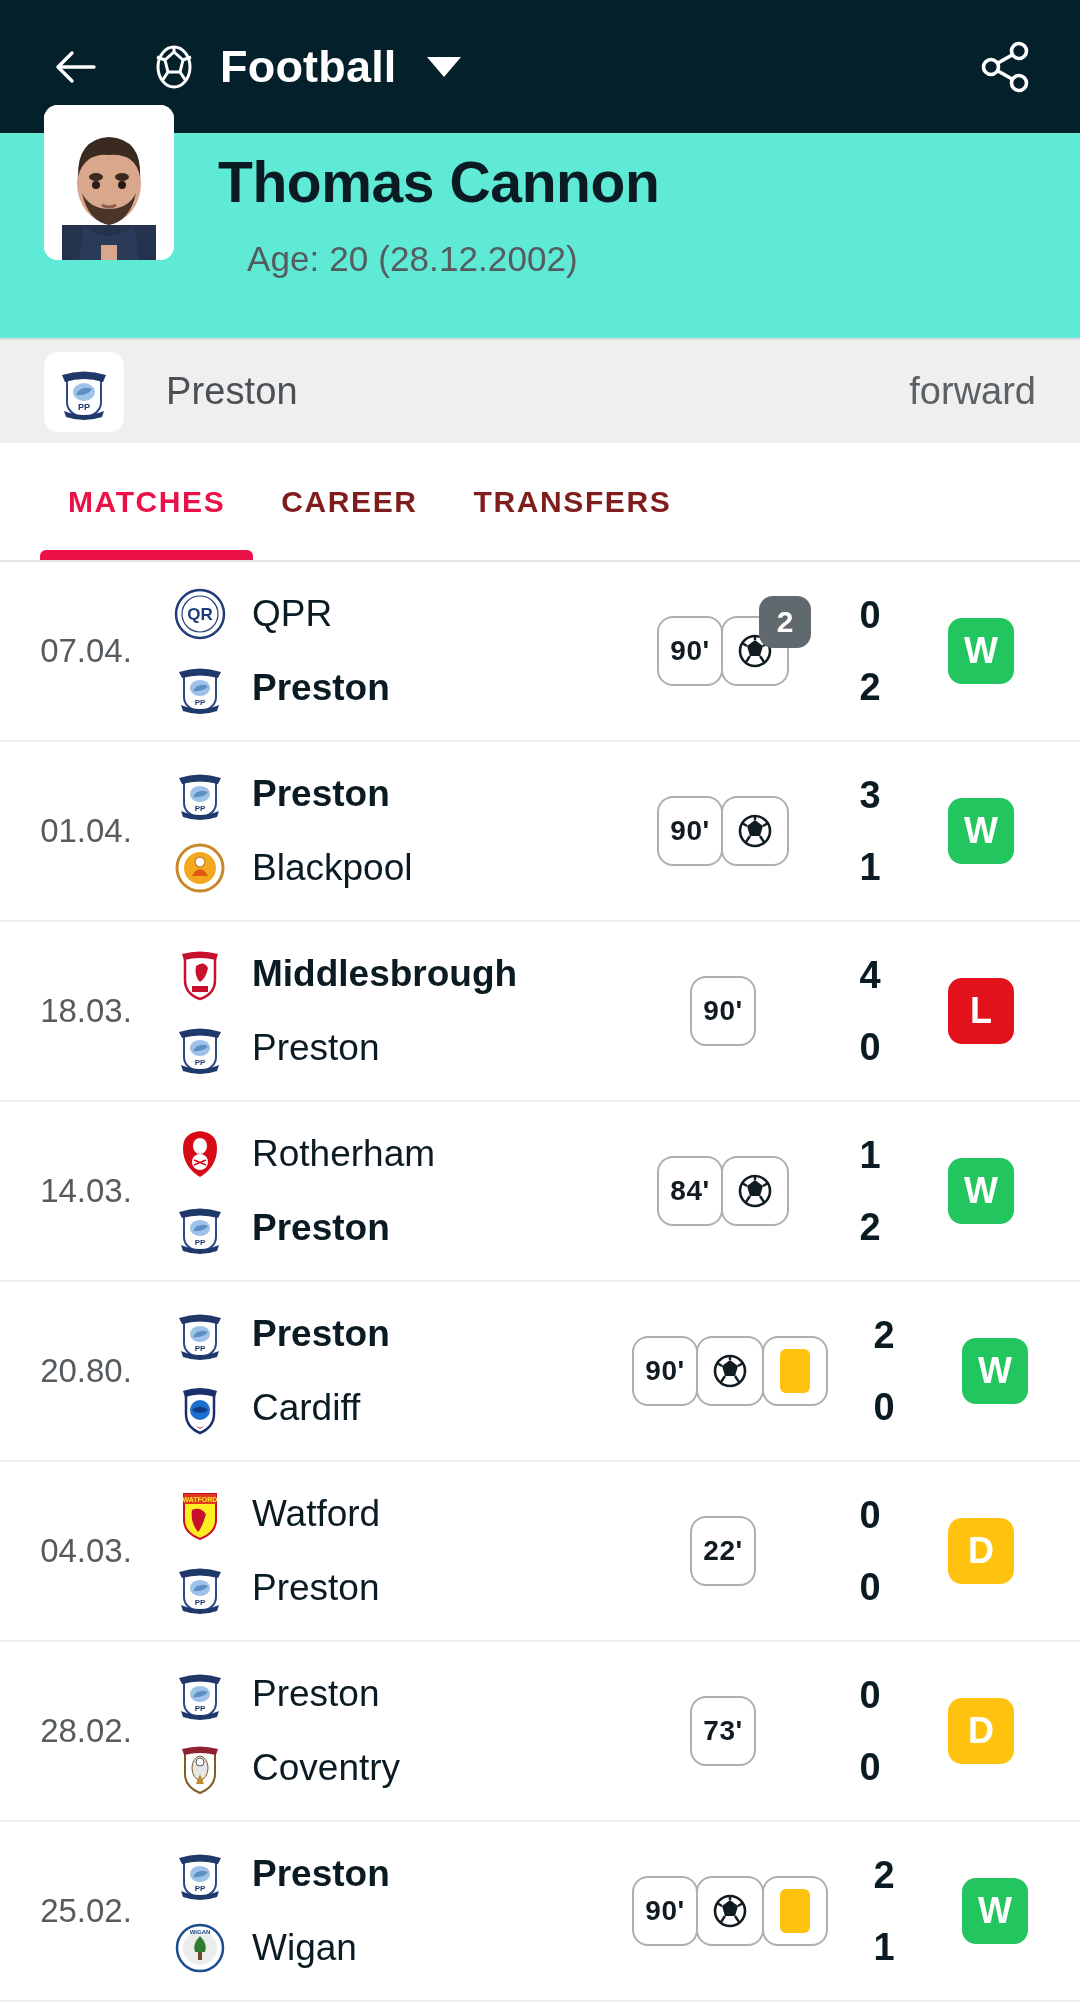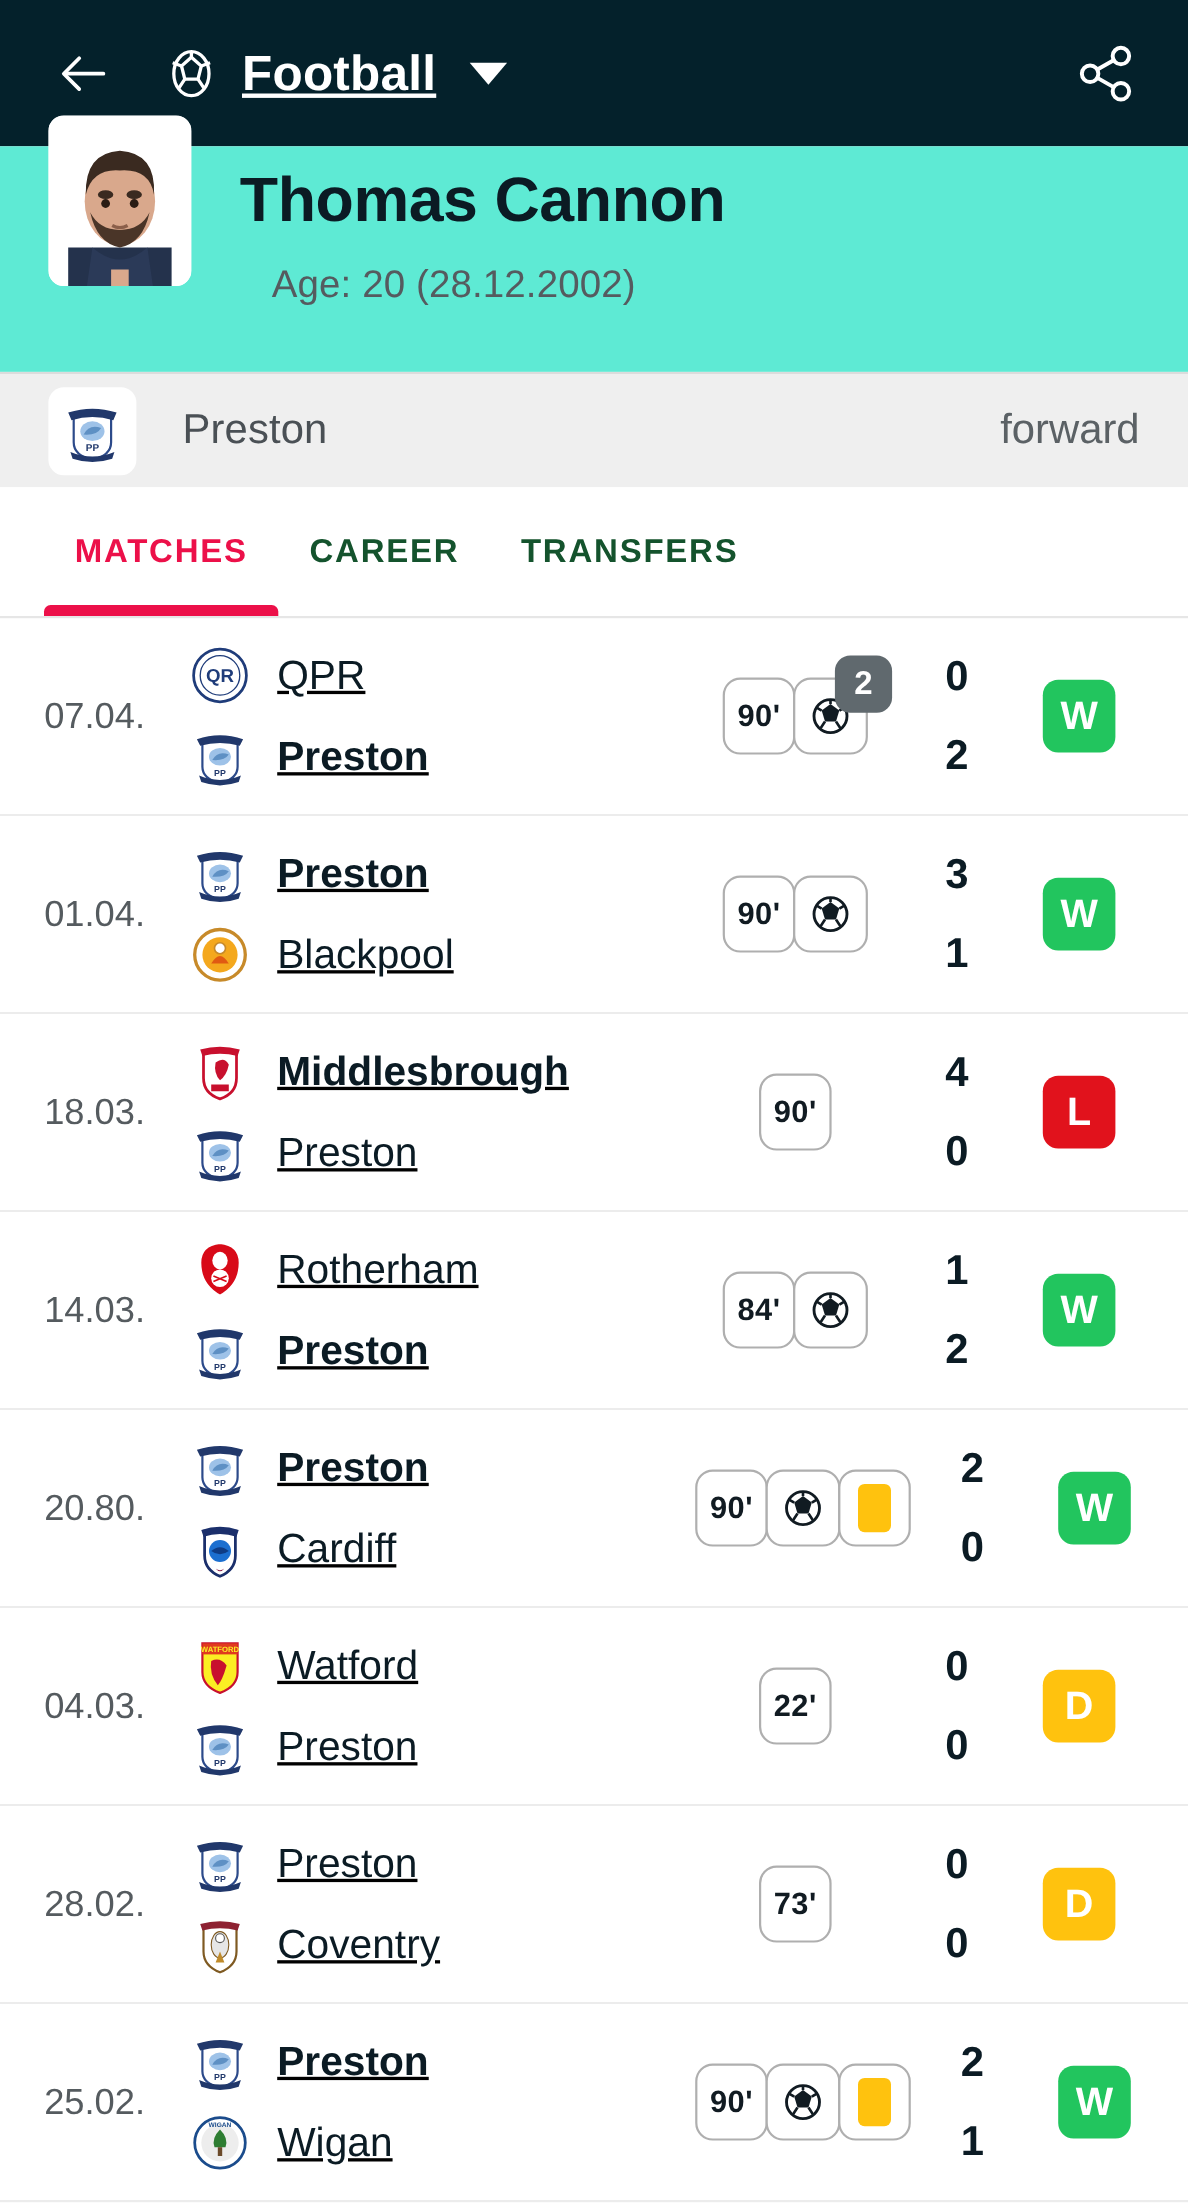--- a/index.html
+++ b/index.html
@@ -22,21 +22,20 @@
   .appbar-title-group {
     display: flex; align-items: center;
     margin-left: 46px; gap: 22px;
   }
   .ball-head { width: 48px; height: 48px; }
   .appbar-title {
     color: #ffffff;
     font-size: 45px;
     font-weight: bold;
     letter-spacing: .2px;
-    text-decoration: underline;
   }
   .caret-down {
     width: 0; height: 0;
     border-left: 17px solid transparent;
     border-right: 17px solid transparent;
     border-top: 20px solid #ffffff;
     margin-left: 8px;
   }
   .appbar-spacer { flex: 1 1 auto; }
   .share-icon { width: 62px; height: 62px; }
@@ -110,21 +109,21 @@
     display: flex;
     align-items: center;
     padding-left: 40px;
     border-bottom: 2px solid #E6E6E6;
     position: relative;
   }
   .tab {
     font-size: 30px;
     font-weight: bold;
     letter-spacing: 1.6px;
-    color: #14532d;
+    color: #7f1d1d;
     padding: 0 28px;
     height: 100%;
     display: flex; align-items: center;
     position: relative;
   }
   .tab.active { color: #EC1049; }
   .tab.active::after {
     content: "";
     position: absolute;
     left: 0; right: 0; bottom: 0;
@@ -150,21 +149,21 @@
     flex: 0 0 auto;
   }
   .teams {
     flex: 0 0 auto;
     width: 460px;
     display: flex;
     flex-direction: column;
     justify-content: center;
     gap: 18px;
   }
-  .team-line { display: flex; align-items: center; height: 56px; text-decoration: underline; }
+  .team-line { display: flex; align-items: center; height: 56px; }
   .team-crest {
     width: 56px; height: 56px;
     flex: 0 0 auto;
     display: flex; align-items: center; justify-content: center;
   }
   .team-crest svg { display: block; }
   .team-name {
     margin-left: 24px;
     font-size: 37px;
     color: #0B1B24;

